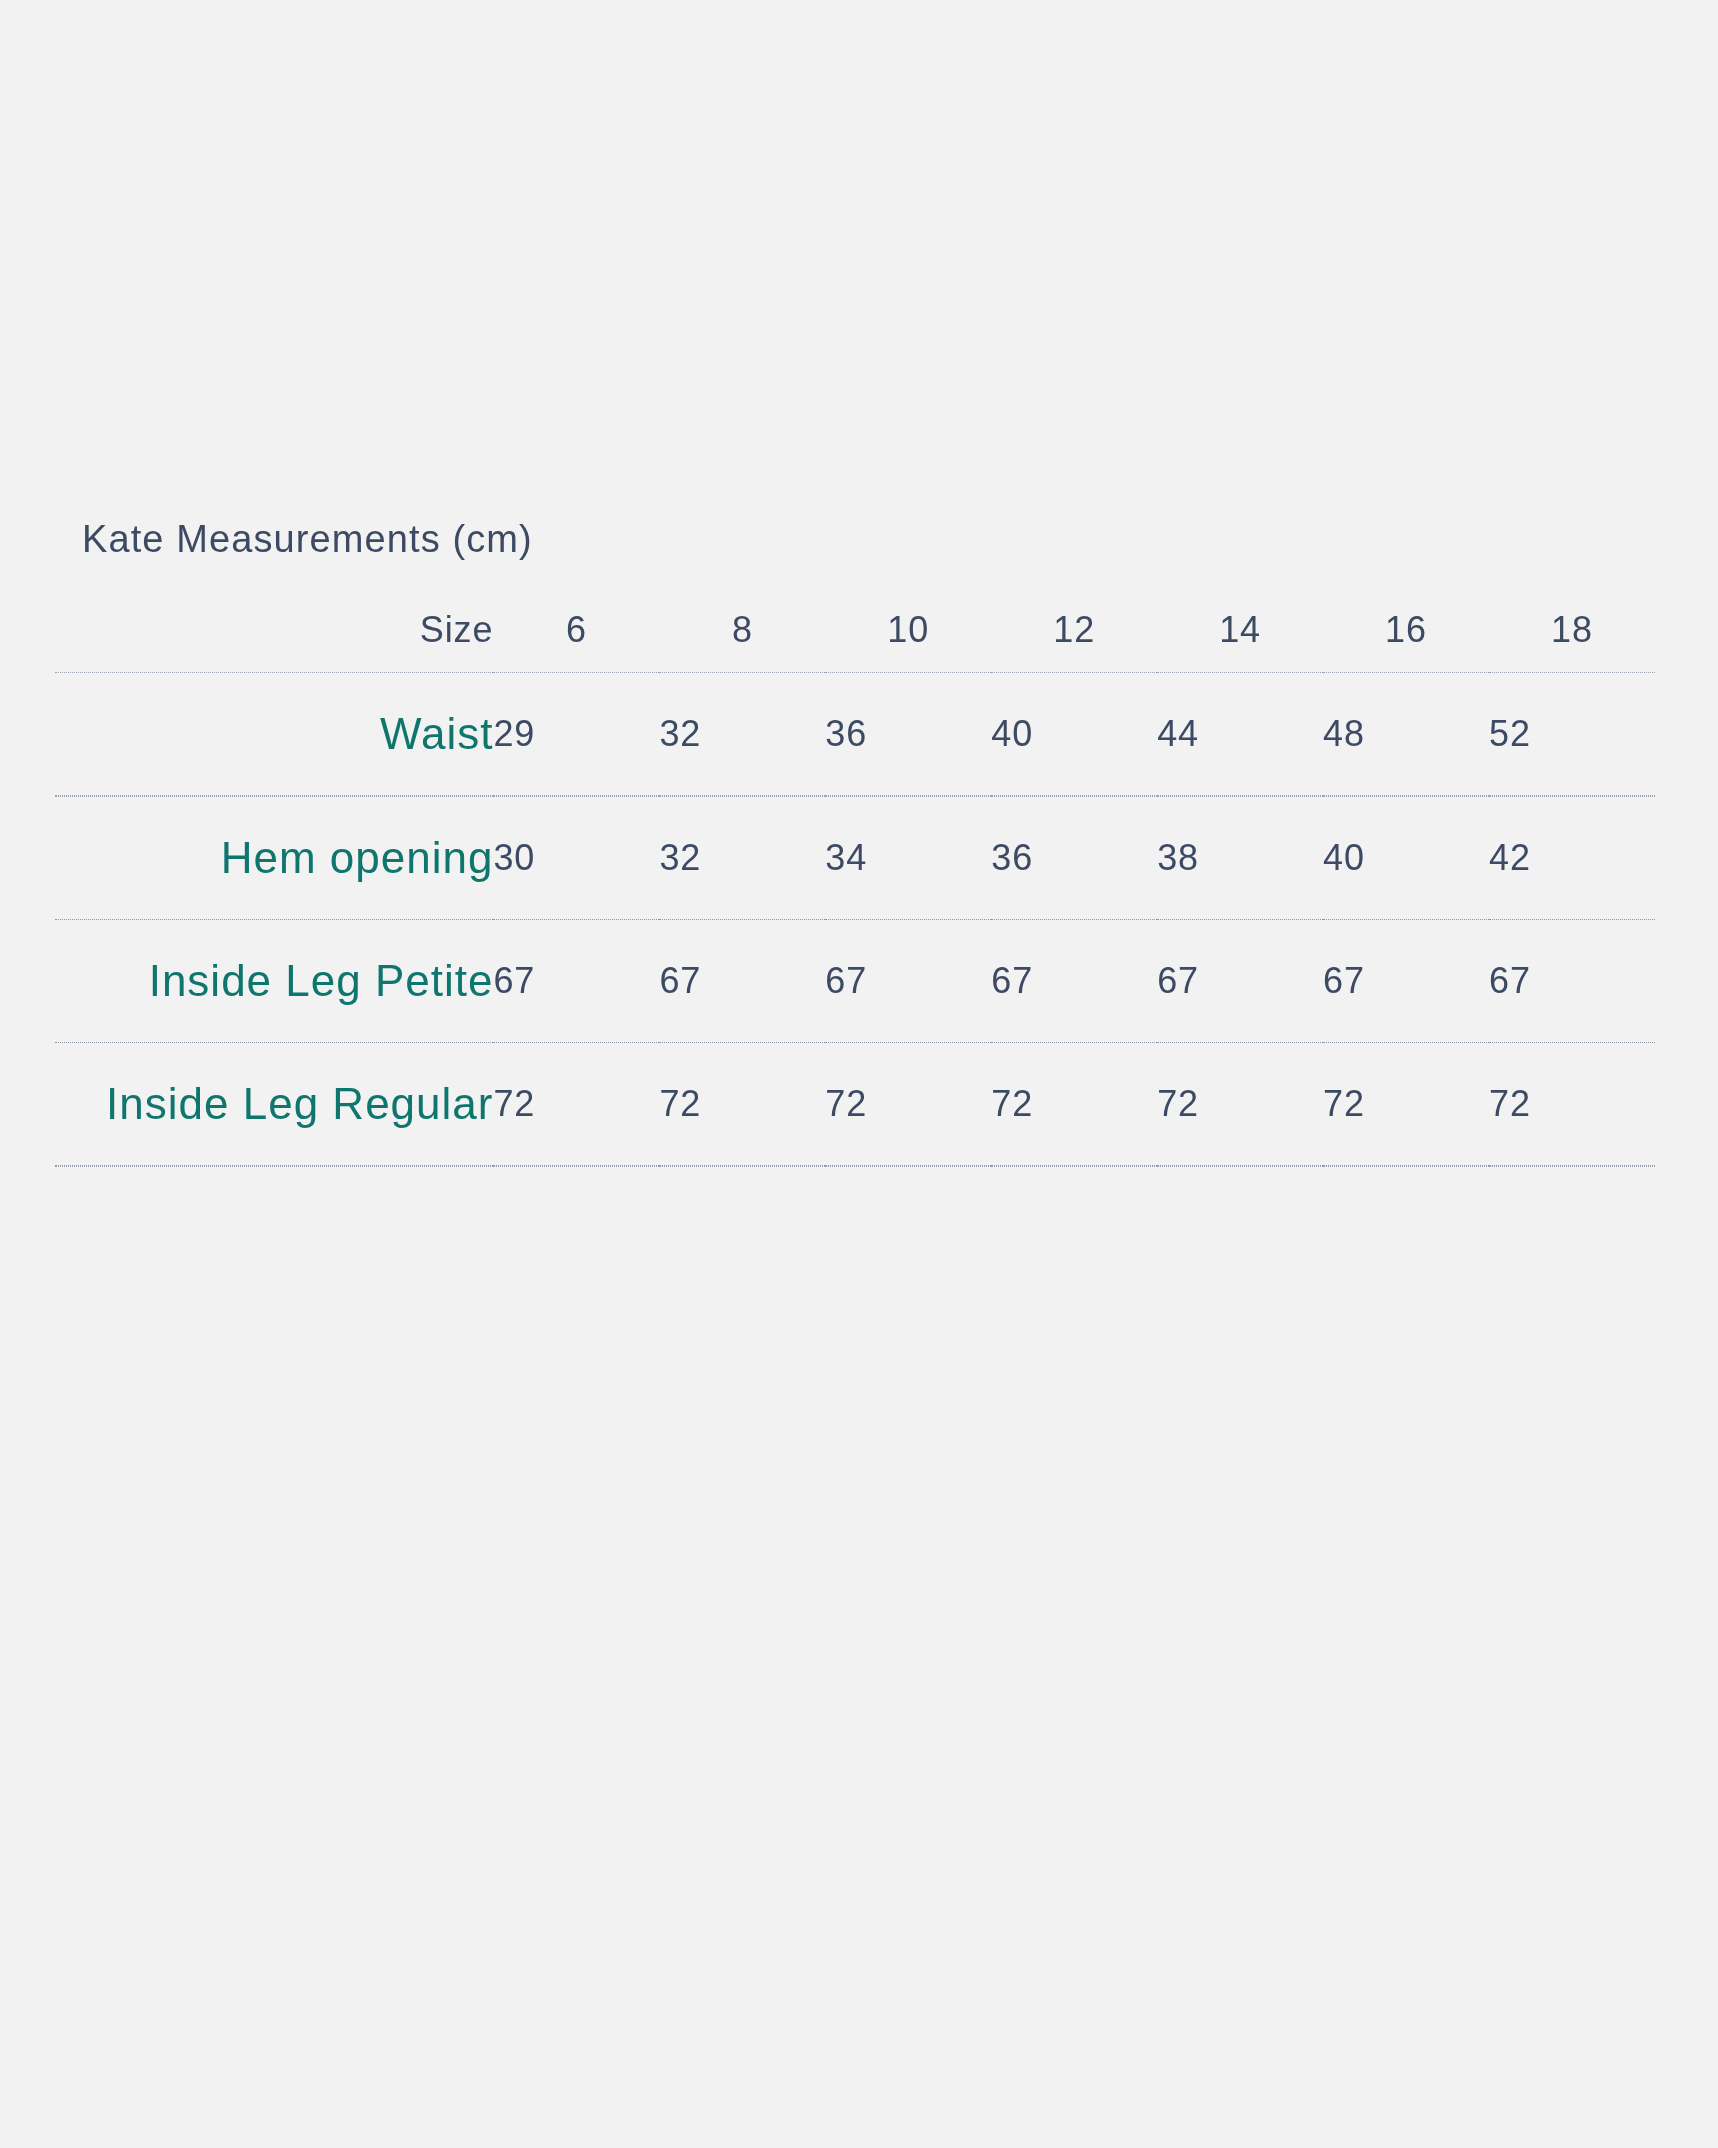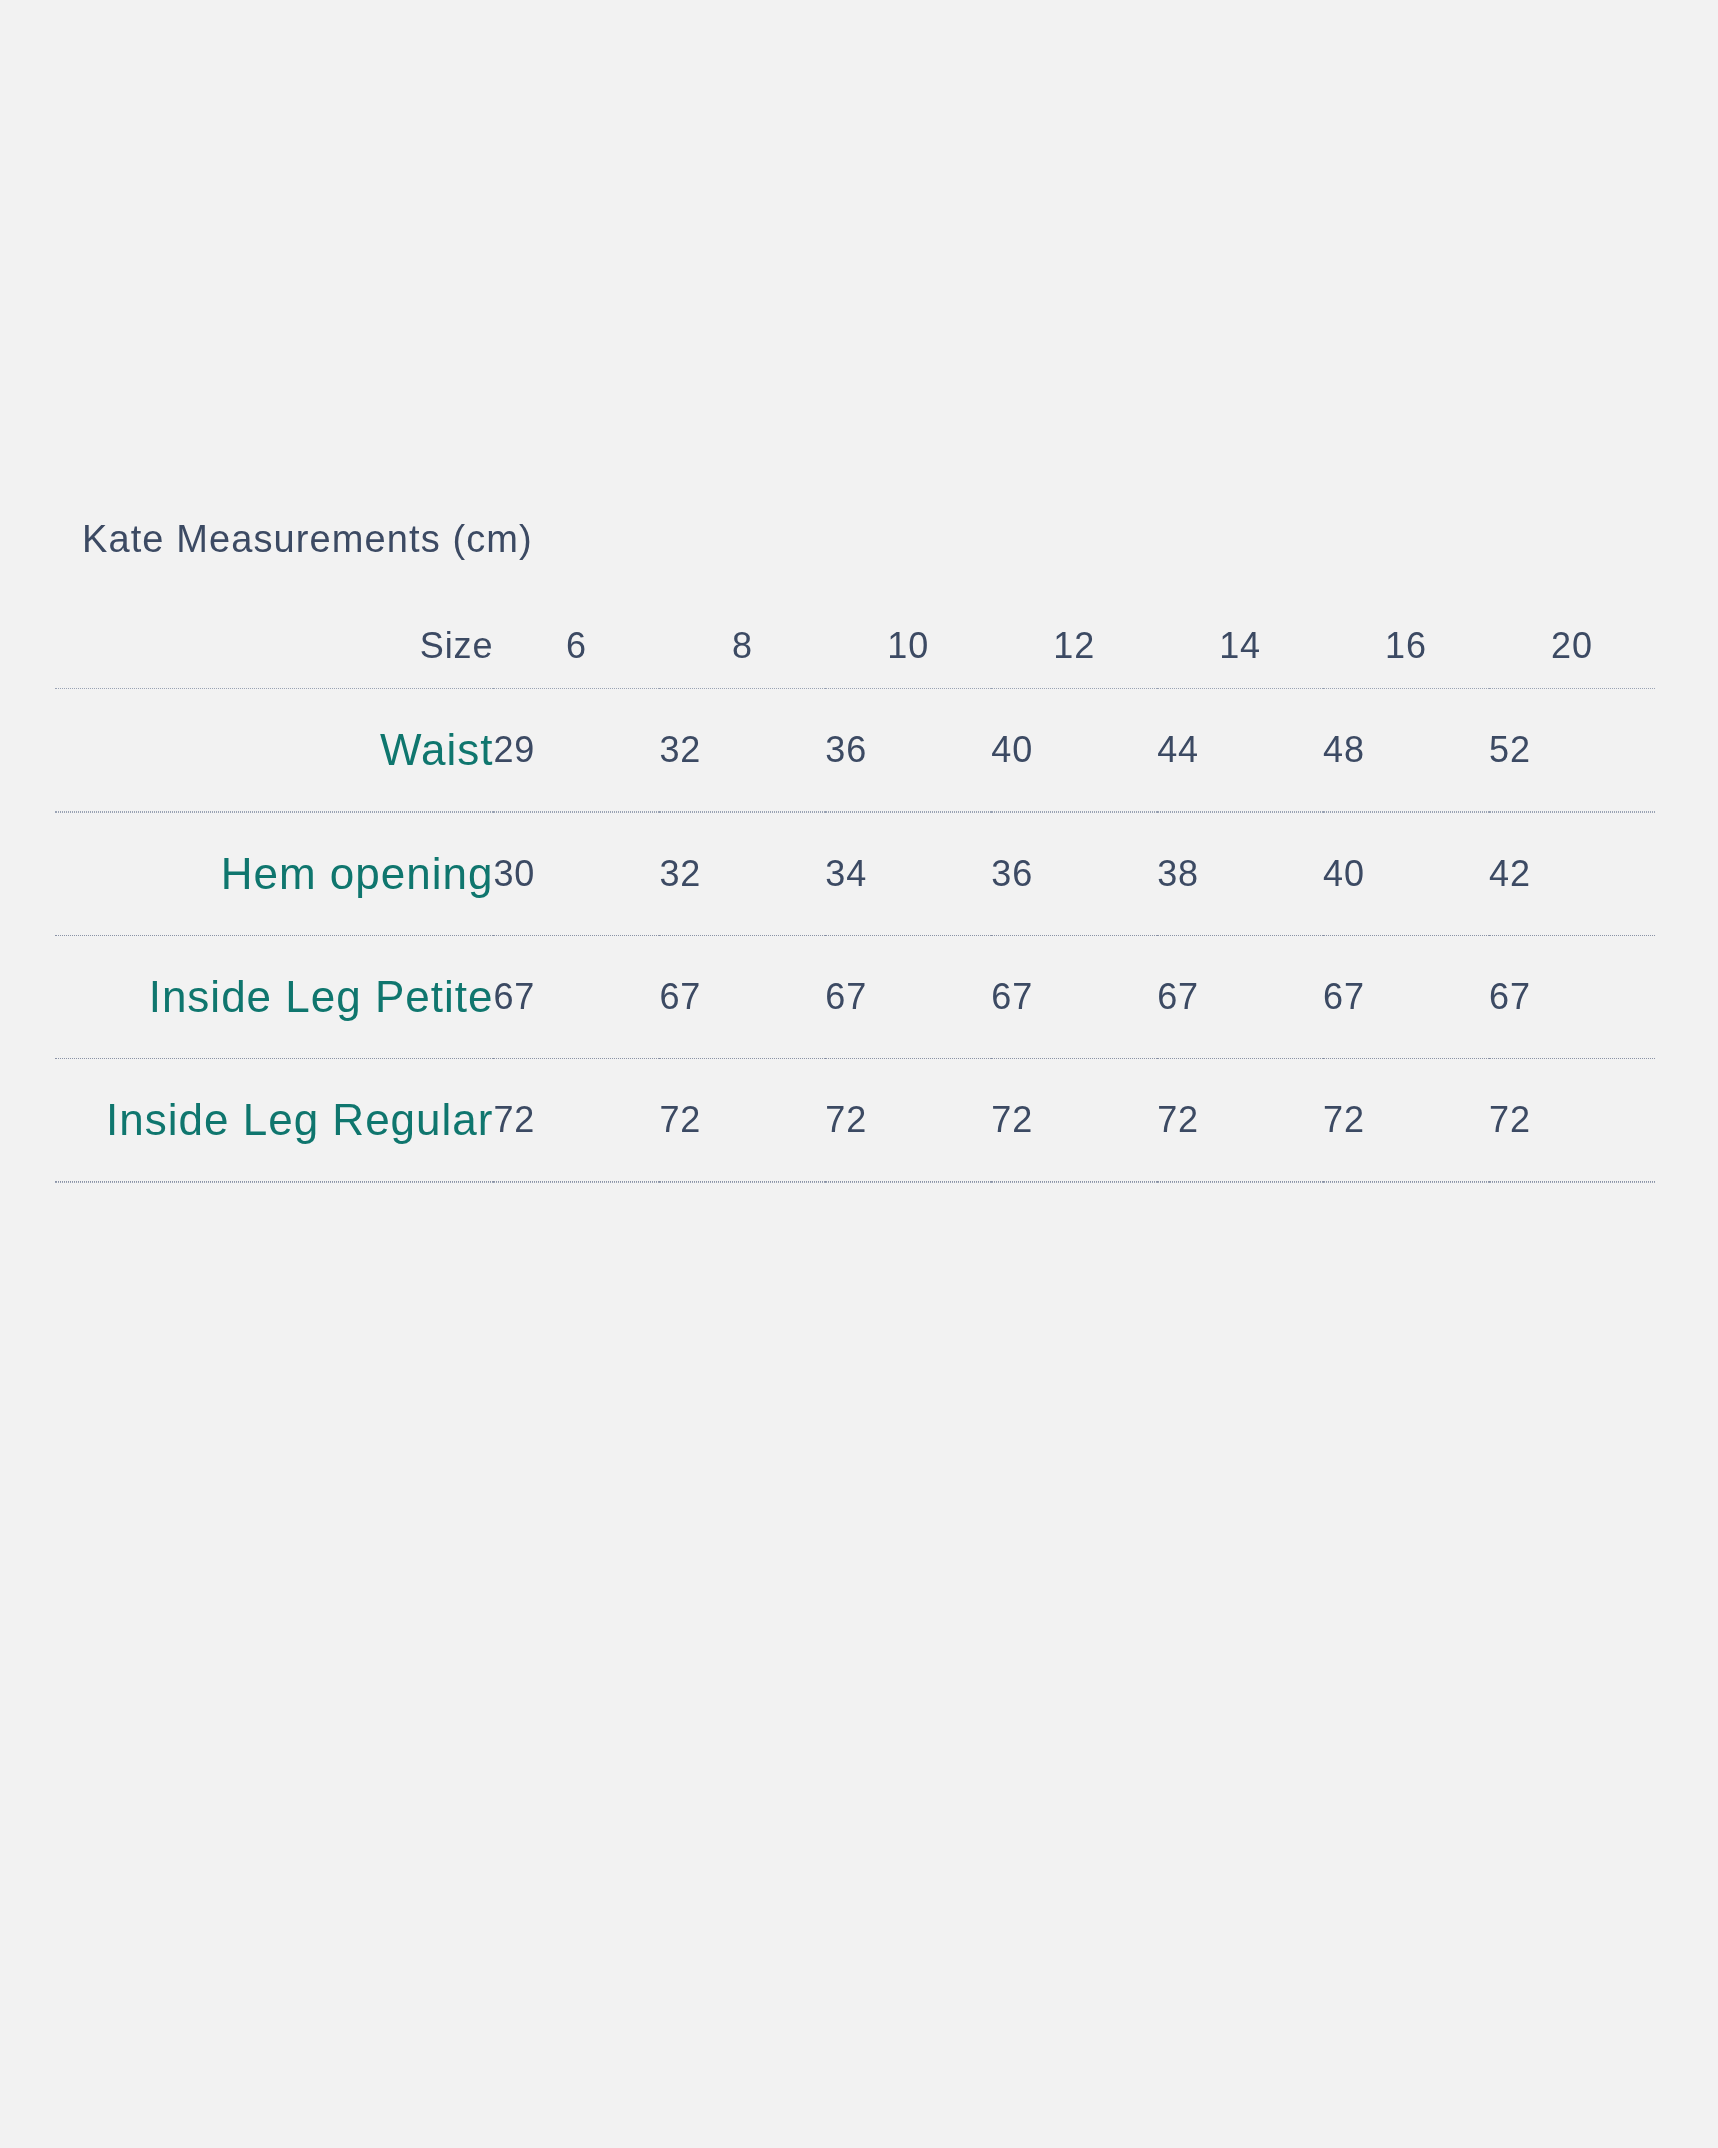--- a/index.html
+++ b/index.html
@@ -29,21 +29,21 @@
     top: 518px;
     font-size: 38px;
     letter-spacing: 1.1px;
     color: #3c4a63;
     white-space: nowrap;
   }
 
   .table-wrap {
     position: absolute;
     left: 55px;
-    top: 604px;
+    top: 588px;
     width: 1618px;
   }
 
   table.size-table {
     border-collapse: collapse;
     width: 1600px;
     table-layout: fixed;
   }
 
   table.size-table col.label-col { width: 436px; }
@@ -128,21 +128,21 @@
       </colgroup>
       <thead>
         <tr>
           <th class="hdr-label">Size</th>
           <th class="hdr-val">6</th>
           <th class="hdr-val">8</th>
           <th class="hdr-val">10</th>
           <th class="hdr-val">12</th>
           <th class="hdr-val">14</th>
           <th class="hdr-val">16</th>
-          <th class="hdr-val">20</th>
+          <th class="hdr-val">18</th>
         </tr>
         <tr class="sep-row">
           <td colspan="8"></td>
         </tr>
       </thead>
       <tbody>
 
         <tr class="data-row">
           <td class="row-label">Waist</td>
           <td class="cell-val">29</td>

